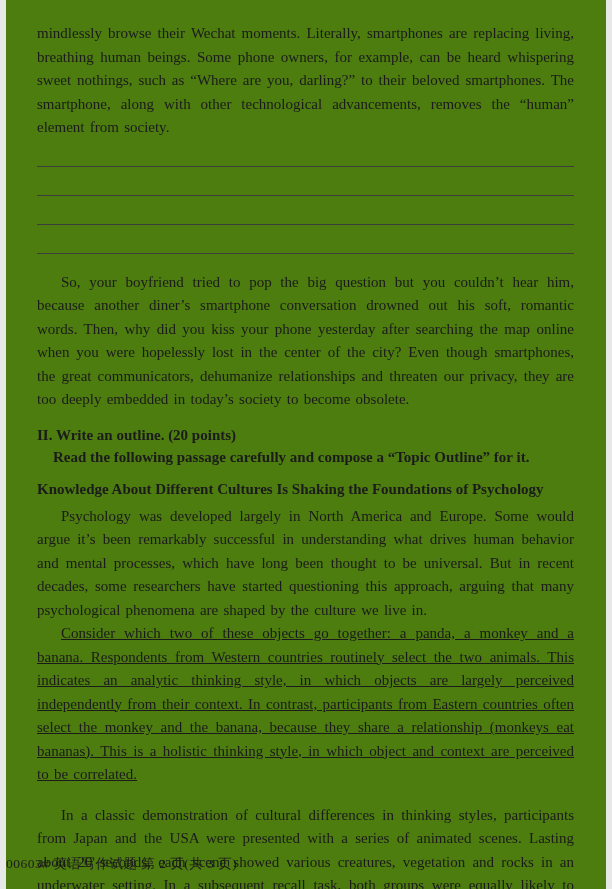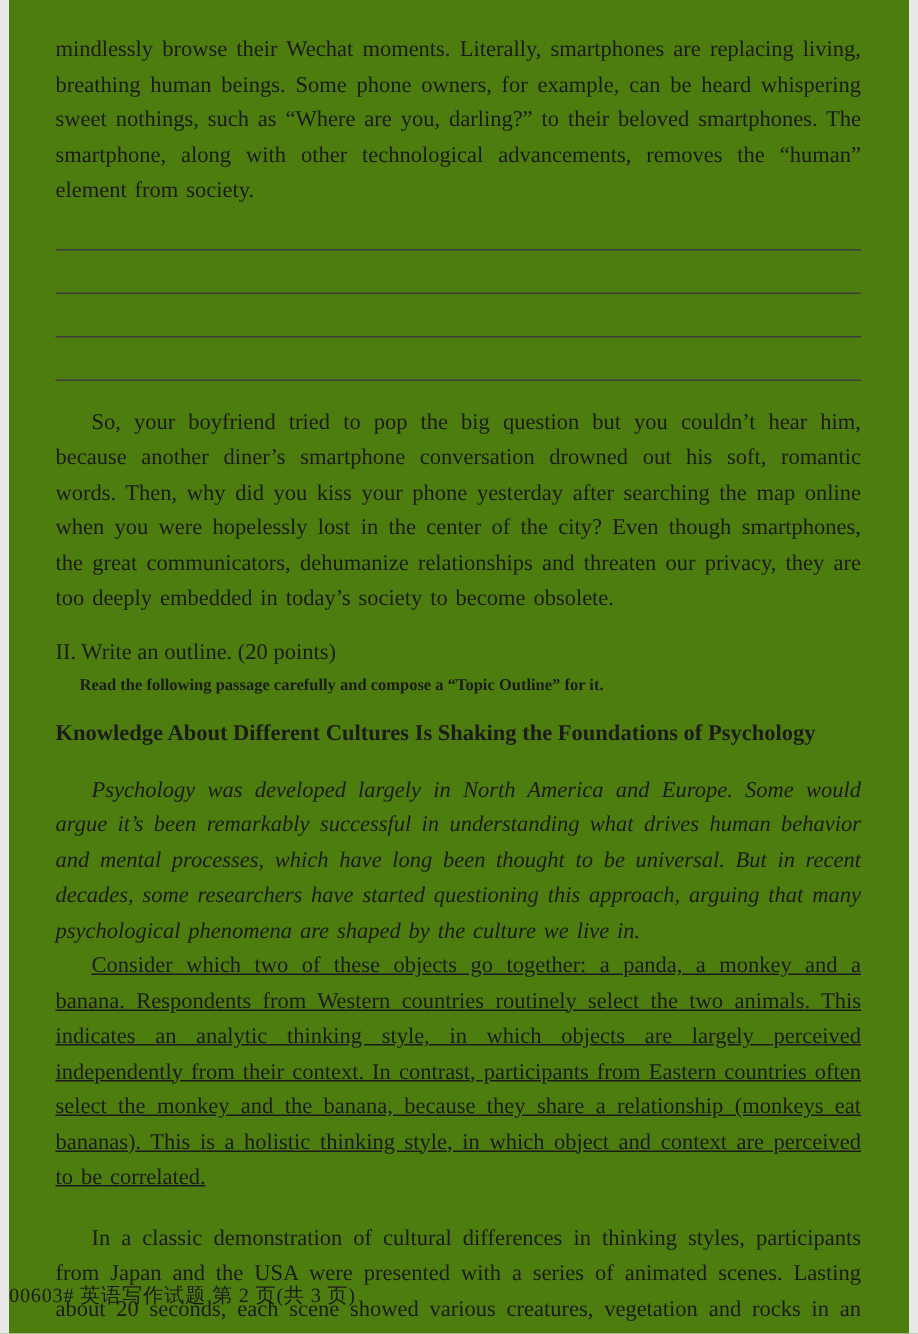--- a/index.html
+++ b/index.html
@@ -34,38 +34,38 @@
     margin: 0;
   }
   .answer-line {
     border-bottom: 1.5px solid #3d3d3d;
   }
   .answer-line:first-child { height: 26px; }
   .answer-line + .answer-line { height: 28px; }
   .section-heading {
     margin-top: 13px;
     font-size: 15px;
-    font-weight: normal;
+    font-weight: bold;
     line-height: 21px;
   }
   .section-instruction {
     margin-top: 1px;
     padding-left: 16px;
-    font-size: 11px;
+    font-size: 15px;
     font-weight: bold;
     line-height: 21px;
   }
   .passage-title {
     margin-top: 10px;
     font-size: 15px;
     font-weight: bold;
     text-align: left;
     line-height: 22px;
   }
-  .p3 { margin-top: 16px; font-style: italic; }
+  .p3 { margin-top: 5px; }
   .p4 { margin-top: 0; text-decoration: underline; }
   .p5 { margin-top: 17px; }
   .page-footer {
     position: absolute;
     left: 0;
     right: 0;
     bottom: 16px;
     text-align: left;
     font-size: 13.5px;
     color: #1b1b1b;

